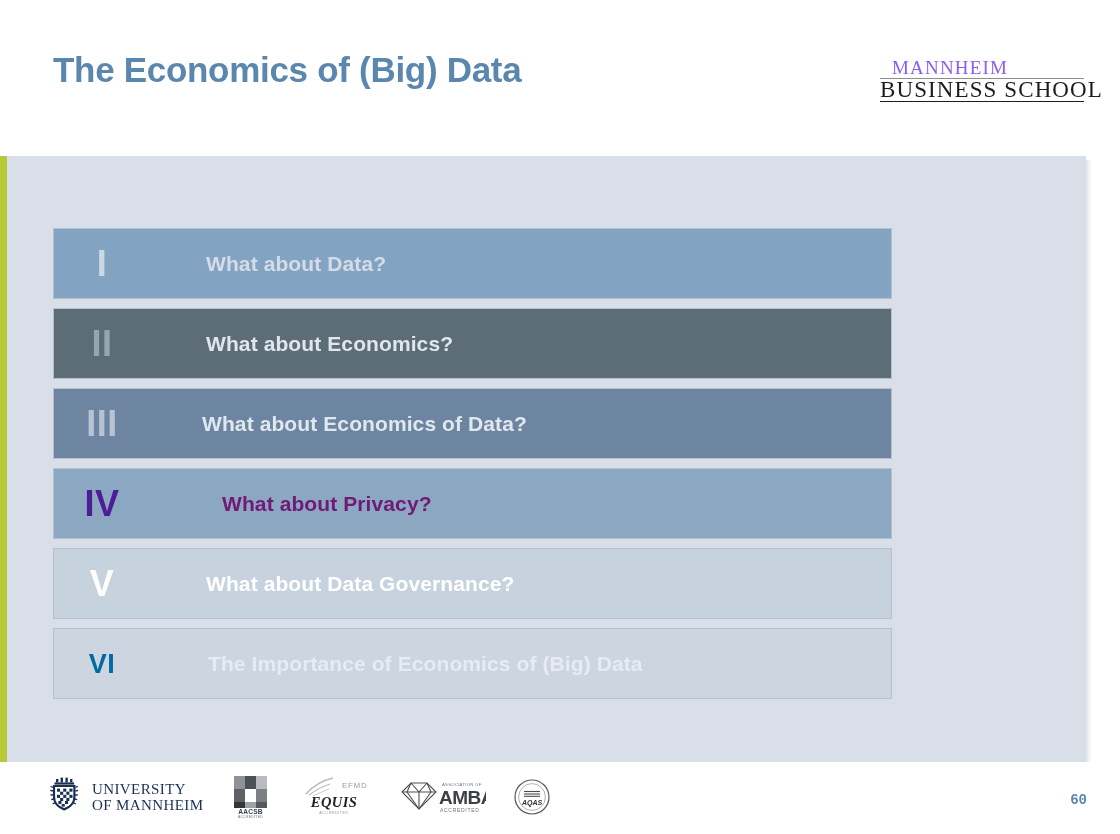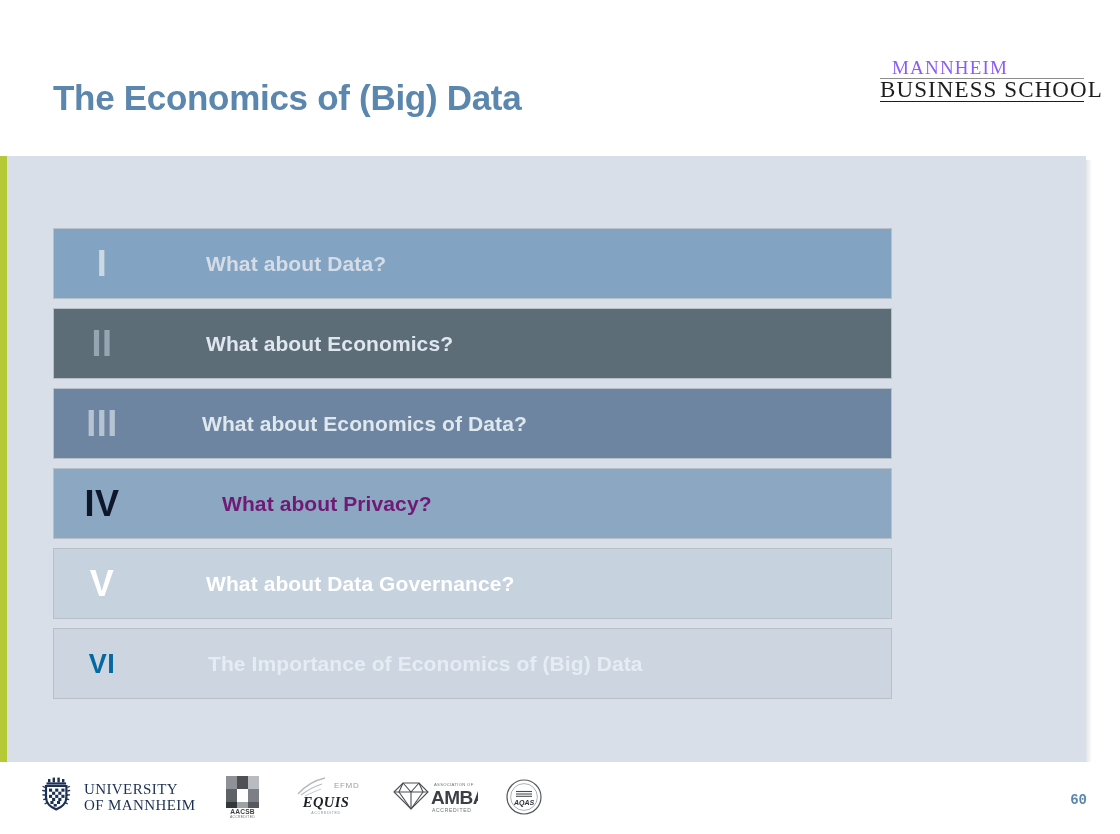--- a/index.html
+++ b/index.html
@@ -134,21 +134,21 @@
     font-weight: bold;
     white-space: nowrap;
     letter-spacing: 0.1px;
   }
 
   
 
   
   .footer {
     position: absolute;
-    left: 0;
+    left: 8px;
     top: 762px;
     width: 956px;
     height: 72px;
     background: #ffffff;
   }
   .footer-logos {
     position: absolute;
     left: 40px;
     top: 10px;
     display: flex;
@@ -185,21 +185,21 @@
     color: #5b87ae;
     font-family: Liberation Mono, monospace;
   }
 </style>
 </head>
 <body>
 
 <div class="slide">
 
   <div class="header">
-    <div class="slide-title" style="color: rgb(91, 135, 174); margin-top: 28px;">The Economics of (Big) Data</div>
+    <div class="slide-title" style="color: rgb(91, 135, 174);">The Economics of (Big) Data</div>
 
     <div class="mbs-logo">
       <span class="mbs-line1">MANNHEIM</span>
       <span class="mbs-line2">BUSINESS SCHOOL</span>
     </div>
   </div>
 
   <div class="accent-stripe" style="background: rgb(182, 201, 54);"></div>
 
   <div class="content-panel" style="background: rgb(217, 223, 232);"></div>
@@ -212,21 +212,21 @@
       </div>
       <div class="agenda-bar" style="background: rgb(93, 109, 120);">
         <div class="bar-numeral" style="color: rgb(149, 165, 177); font-size: 36px;">II</div>
         <div class="bar-label" style="color: rgb(223, 230, 238); left: 152px;">What about Economics?</div>
       </div>
       <div class="agenda-bar" style="background: rgb(109, 133, 160);">
         <div class="bar-numeral" style="color: rgb(181, 195, 210); font-size: 36px;">III</div>
         <div class="bar-label" style="color: rgb(223, 231, 239); left: 148px;">What about Economics of Data?</div>
       </div>
       <div class="agenda-bar" style="background: rgb(139, 167, 194);">
-        <div class="bar-numeral" style="color: #0f172a; font-size: 36px;">IV</div>
+        <div class="bar-numeral" style="color: #4c1d95; font-size: 36px;">IV</div>
         <div class="bar-label" style="color: #701a75; left: 168px;">What about Privacy?</div>
       </div>
       <div class="agenda-bar" style="background: rgb(199, 210, 223);">
         <div class="bar-numeral" style="color: rgb(255, 255, 255); font-size: 36px;">V</div>
         <div class="bar-label" style="color: rgb(255, 255, 255); left: 152px;">What about Data Governance?</div>
       </div>
       <div class="agenda-bar" style="background: rgb(204, 213, 224);">
         <div class="bar-numeral" style="color: #0369a1; font-size: 27px;">VI</div>
         <div class="bar-label" style="color: rgb(230, 236, 243); left: 154px;">The Importance of Economics of (Big) Data</div>
       </div>

